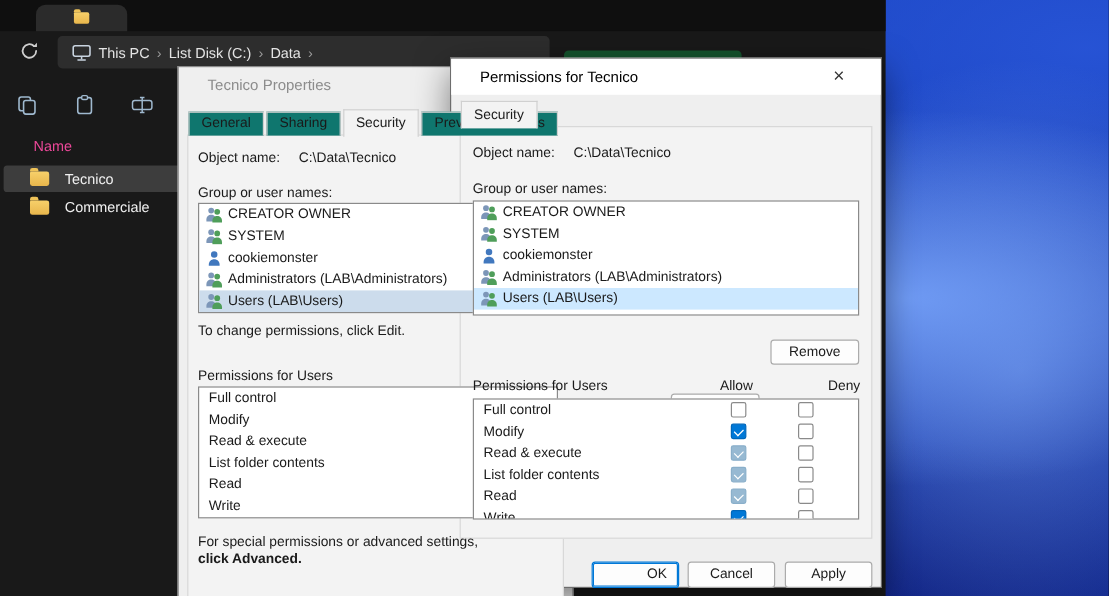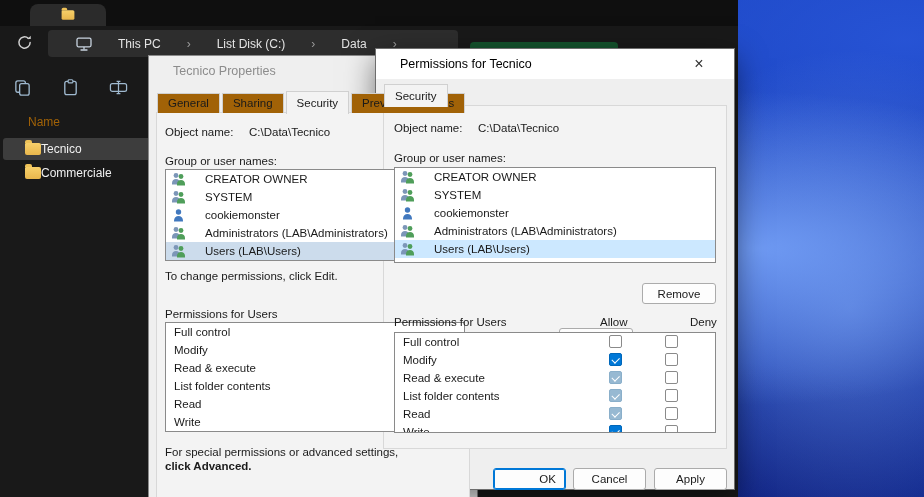--- a/index.html
+++ b/index.html
@@ -16,59 +16,59 @@
       linear-gradient(160deg, #2050d0 0%, #1a43c0 40%, #0e2fa6 75%, #0a2490 100%);
   }
 
   
   .explorer { position:absolute; left:0; top:0; width:738px; height:497px; background:#191919; }
   .tabstrip { position:absolute; left:0; top:0; width:100%; height:26px; background:#0f0f0f; }
   .ex-tab { position:absolute; left:30px; top:4px; width:76px; height:22px; background:#2b2b2b;
             border-radius:8px 8px 0 0; display:flex; align-items:center; justify-content:center; }
   .refresh { position:absolute; left:13px; top:31px; width:22px; height:22px; display:flex; align-items:center; justify-content:center; }
   .breadcrumb { position:absolute; left:48px; top:30px; width:410px; height:27px; background:#2d2d2d;
-                border-radius:4px; display:flex; align-items:center; gap:26px; padding:0 28px;
+                border-radius:4px; display:flex; align-items:center; gap:6px; padding:0 12px;
                 color:#e4e4e4; font-size:12px; }
   .sep { color:#9a9a9a; font-size:12px; }
   .searchbox { position:absolute; left:470px; top:42px; width:148px; height:27px; background:#14532d;
                border-radius:4px; display:flex; align-items:center; justify-content:space-between;
                padding:0 10px; color:#b5b5b5; font-size:12px; }
   .cmd-icon { position:absolute; top:76px; width:22px; height:22px; display:flex; align-items:center; justify-content:center; }
   .i1{left:11px} .i2{left:59px} .i3{left:107px}
-  .name-header { position:absolute; left:28px; top:115px; color:#a16207; font-size:12px; }
+  .name-header { position:absolute; left:28px; top:115px; color:#ec4899; font-size:12px; }
   .folder-row { position:absolute; left:3px; width:167px; height:22px; display:flex; align-items:center;
-                gap:0; padding-left:22px; color:#f0f0f0; font-size:12px; border-radius:3px; }
+                gap:13px; padding-left:22px; color:#f0f0f0; font-size:12px; border-radius:3px; }
   .folder-row.selected { background:#3d3d3d; }
   .folder-icon { width:16px; height:12px; background:linear-gradient(#f7d06a,#e8b64c);
                  border-radius:1px 2px 2px 2px; position:relative; flex:0 0 auto; }
   .folder-icon::before { content:""; position:absolute; top:-3px; left:0; width:7px; height:3px;
                          background:#eec258; border-radius:2px 2px 0 0; }
   .mini-folder { transform:scale(.8); }
 
   
   .dialog { position:absolute; background:#efefef; border:1px solid #8a8a8a; color:#1a1a1a; font-size:12px; }
   .props { left:148px; top:55px; width:330px; height:460px; }
   .perms { left:375px; top:48px; width:360px; height:442px; border-color:#6d6d6d;
            box-shadow:0 10px 28px rgba(0,0,0,.5); }
   .titlebar { height:30px; display:flex; align-items:center; justify-content:space-between; padding:0 24px; font-size:12.5px; }
   .props .titlebar { color:#8c8c8c; }
   .perms .titlebar { background:#ffffff; color:#000; }
   .close-btn { width:22px; height:22px; display:flex; align-items:center; justify-content:center;
                font-size:16px; color:#333; }
   .tabs { position:absolute; left:8px; top:35px; display:flex; z-index:2; }
   .tab { height:20px; margin-top:2px; padding:3px 10px 0 10px; border:1px solid #d0d0d0; border-bottom:none;
-         background:#a16207; font-size:11.5px; margin-right:2px; white-space:nowrap; }
+         background:#0f766e; font-size:11.5px; margin-right:2px; white-space:nowrap; }
   .tab.active { height:23px; margin-top:0; padding-top:5px; background:#f3f3f3; position:relative; z-index:3; }
   .tabpage { position:absolute; left:7px; right:7px; top:56px; border:1px solid #d8d8d8; background:#f3f3f3; z-index:1; }
   .props .tabpage { bottom:8px; }
   .perms .tabpage { bottom:40px; }
   .abs { position:absolute; z-index:2; font-size:11.5px; }
 
   .listbox { position:absolute; z-index:2; background:#fff; border:1px solid #8a8a8a; overflow:hidden; }
-  .lb-row { height:18px; display:flex; align-items:center; gap:19px; padding:0 5px; font-size:11.5px;
+  .lb-row { height:18px; display:flex; align-items:center; gap:4px; padding:0 5px; font-size:11.5px;
             position:relative; white-space:nowrap; }
   .lb-row.sel-active { background:#cce8ff; }
   .lb-row.sel-inactive { background:#ccdcec; }
   .usr-icon { flex:0 0 auto; display:flex; }
 
   .btn { position:absolute; z-index:2; background:#fdfdfd; border:1px solid #ababab; border-radius:3px;
          font-size:11.5px; display:flex; align-items:center; justify-content:center; color:#1a1a1a; }
   .btn.default { border-color:#0078d7; box-shadow:inset 0 0 0 1px #0078d7;padding-left:36px; }
 
   .cb { position:absolute; top:2px; width:13px; height:13px; border:1px solid #8a8a8a; background:#fff; border-radius:2px; }

